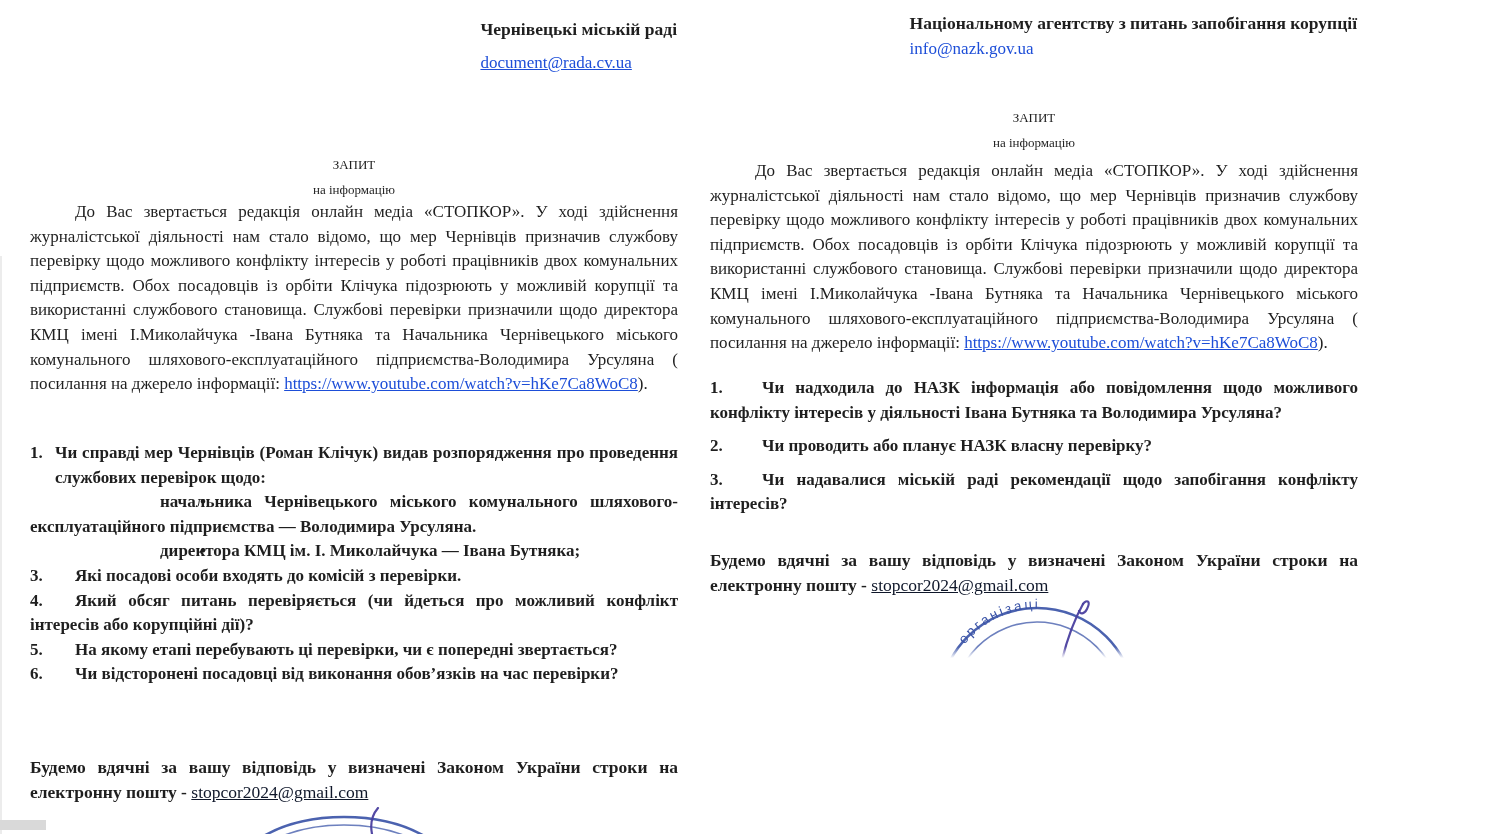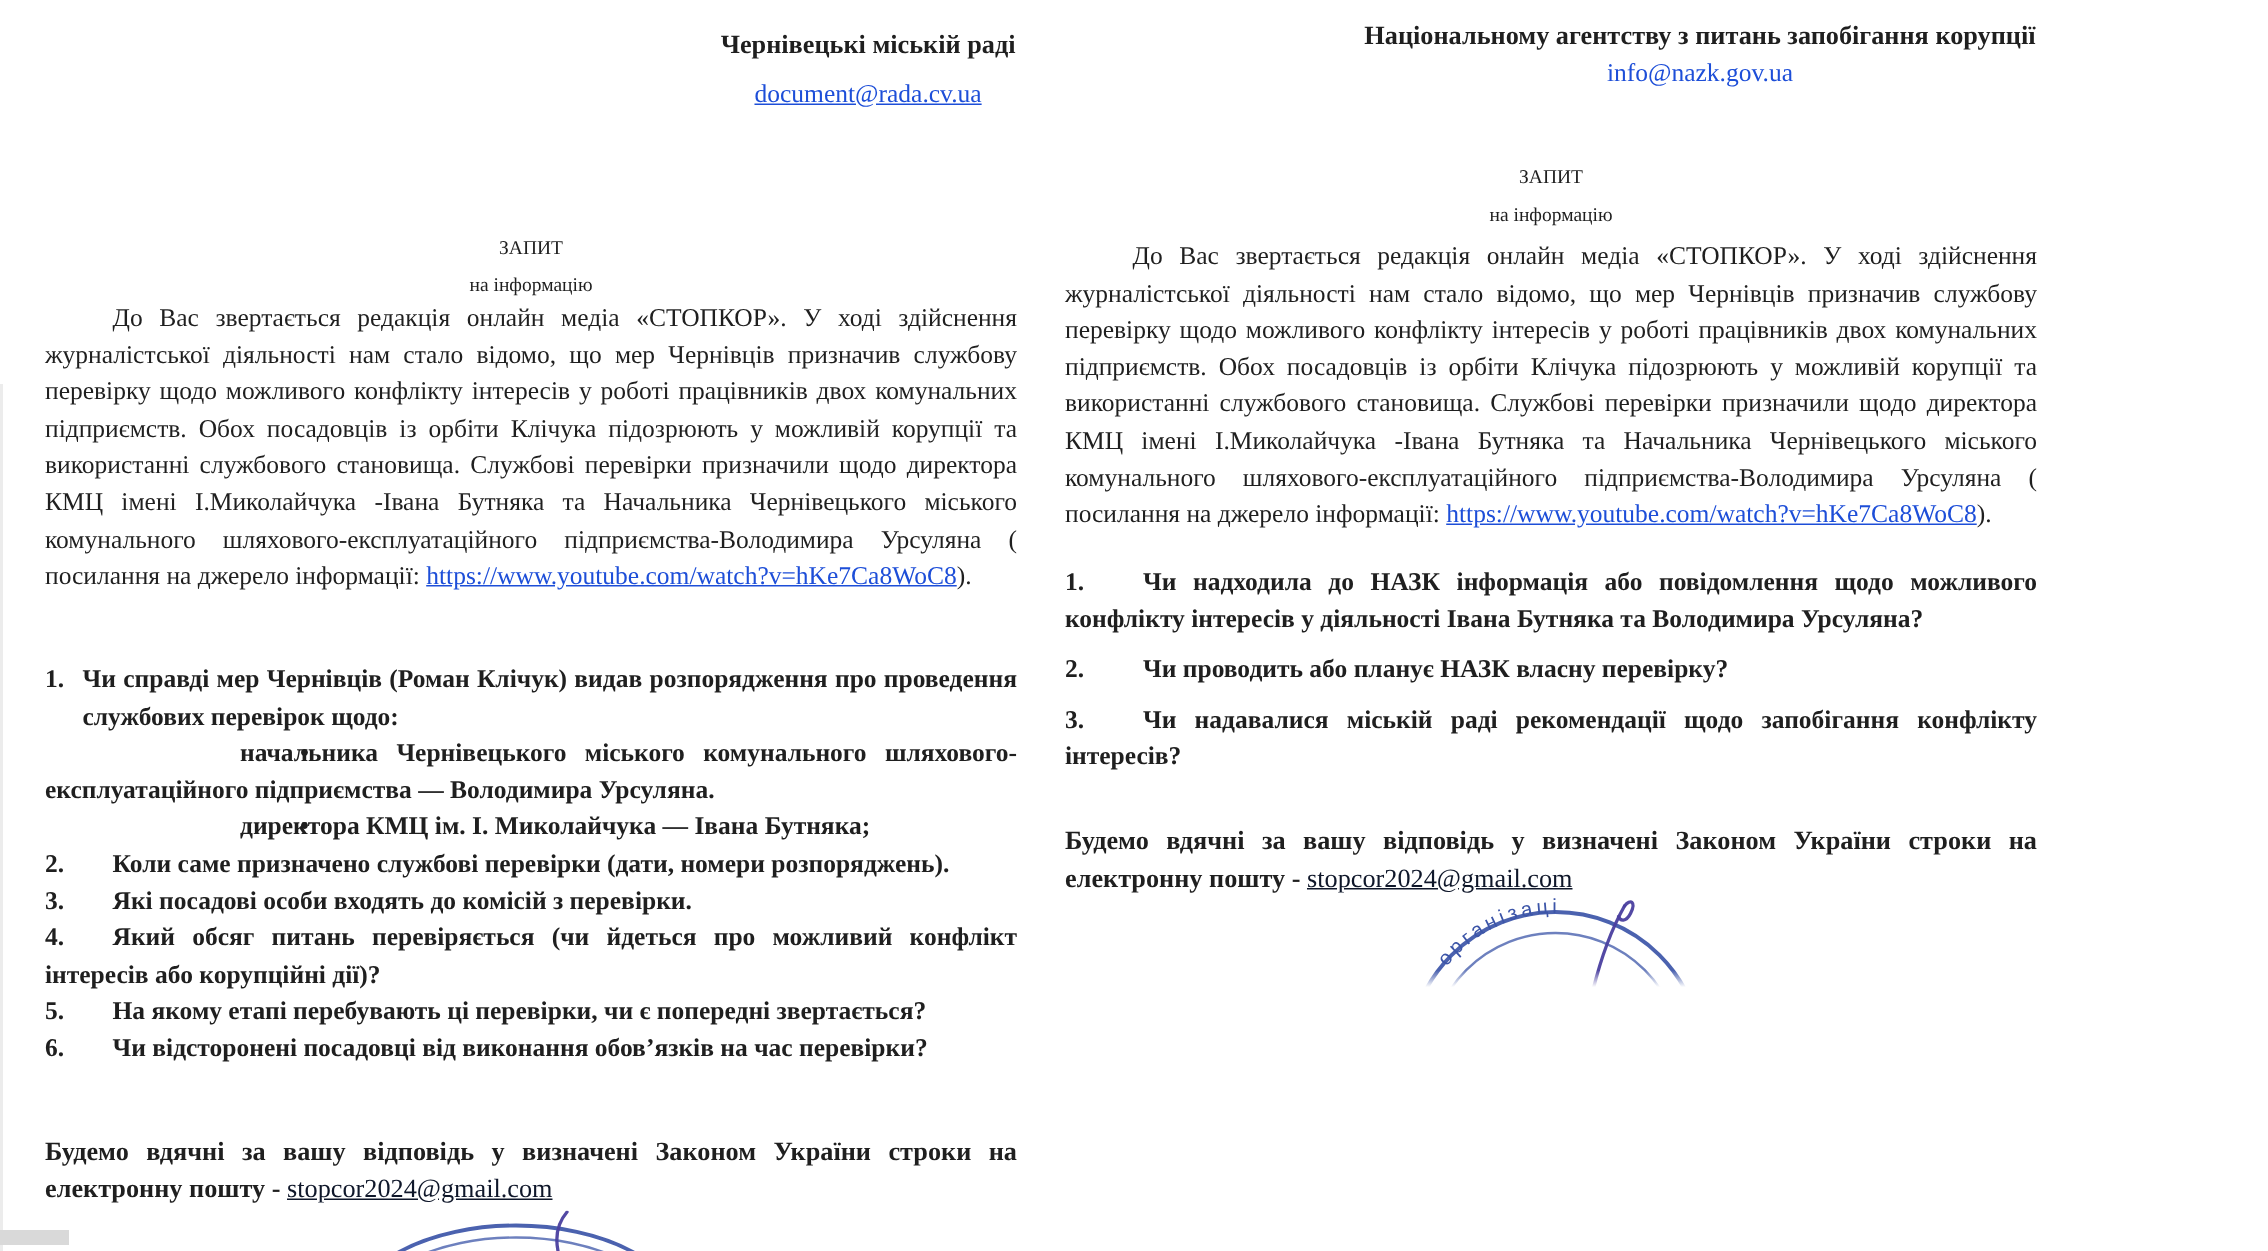--- a/index.html
+++ b/index.html
@@ -6,21 +6,21 @@
   html,body { width:1512px; height:834px; background:#ffffff; overflow:hidden; }
   body {
     position:relative;
     font-family:"Liberation Serif","DejaVu Serif",serif;
     color:#1f1f1f;
   }
   .doc { position:absolute; top:0; height:834px; width:648px; }
   #doc-left  { left:30px; }
   #doc-right { left:710px; }
 
-  .addressee { position:absolute; right:1px; text-align:center; }
+  .addressee { position:absolute; right:1px; text-align:left; }
   #doc-left  .addressee { top:19px; }
   #doc-right .addressee { top:13px; }
   .addressee .name { font-weight:bold; font-size:17.5px; white-space:nowrap; }
   #doc-left  .addressee .email-row { margin-top:13px; }
   #doc-right .addressee .email-row { margin-top:5px; }
   .email-row { font-size:17px; }
   a.link-blue { color:#1d4ed8; text-decoration:underline; cursor:pointer; }
   .email-plain { color:#1d4ed8; text-decoration:none; }
 
   .title-block { position:absolute; width:100%; text-align:center;
@@ -95,23 +95,20 @@
     <div class="q q-first">
       <span class="num">1.</span><span>Чи справді мер Чернівців (Роман Клічук) видав розпорядження про проведення службових перевірок щодо:</span>
     </div>
     <div class="bullet-item">
       <span class="bullet">•</span><span>начальника Чернівецького міського комунального шляхового-експлуатаційного підприємства — Володимира Урсуляна.</span>
     </div>
     <div class="bullet-item">
       <span class="bullet">•</span><span>директора КМЦ ім. І. Миколайчука — Івана Бутняка;</span>
     </div>
     <div class="q">
-      <span class="num">2.</span><span>Коли саме призначено службові перевірки (дати, номери розпоряджень).</span>
-    </div>
-    <div class="q">
       <span class="num">3.</span><span>Які посадові особи входять до комісій з перевірки.</span>
     </div>
     <div class="q">
       <span class="num">4.</span><span>Який обсяг питань перевіряється (чи йдеться про можливий конфлікт інтересів або корупційні дії)?</span>
     </div>
     <div class="q">
       <span class="num">5.</span><span>На якому етапі перебувають ці перевірки, чи є попередні звертається?</span>
     </div>
     <div class="q">
       <span class="num">6.</span><span>Чи відсторонені посадовці від виконання обов’язків на час перевірки?</span>

